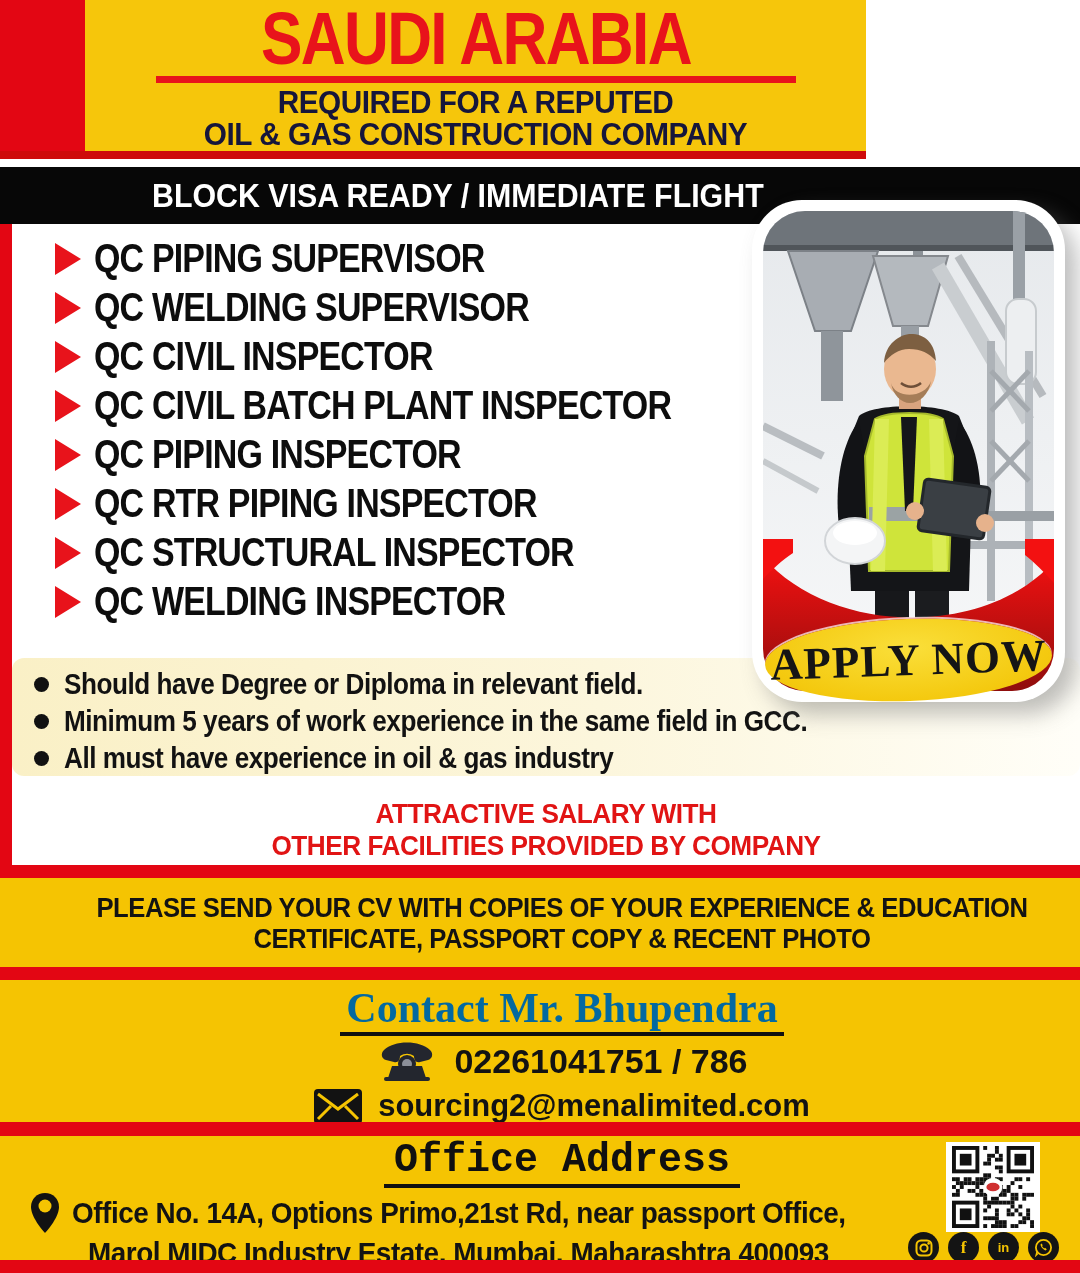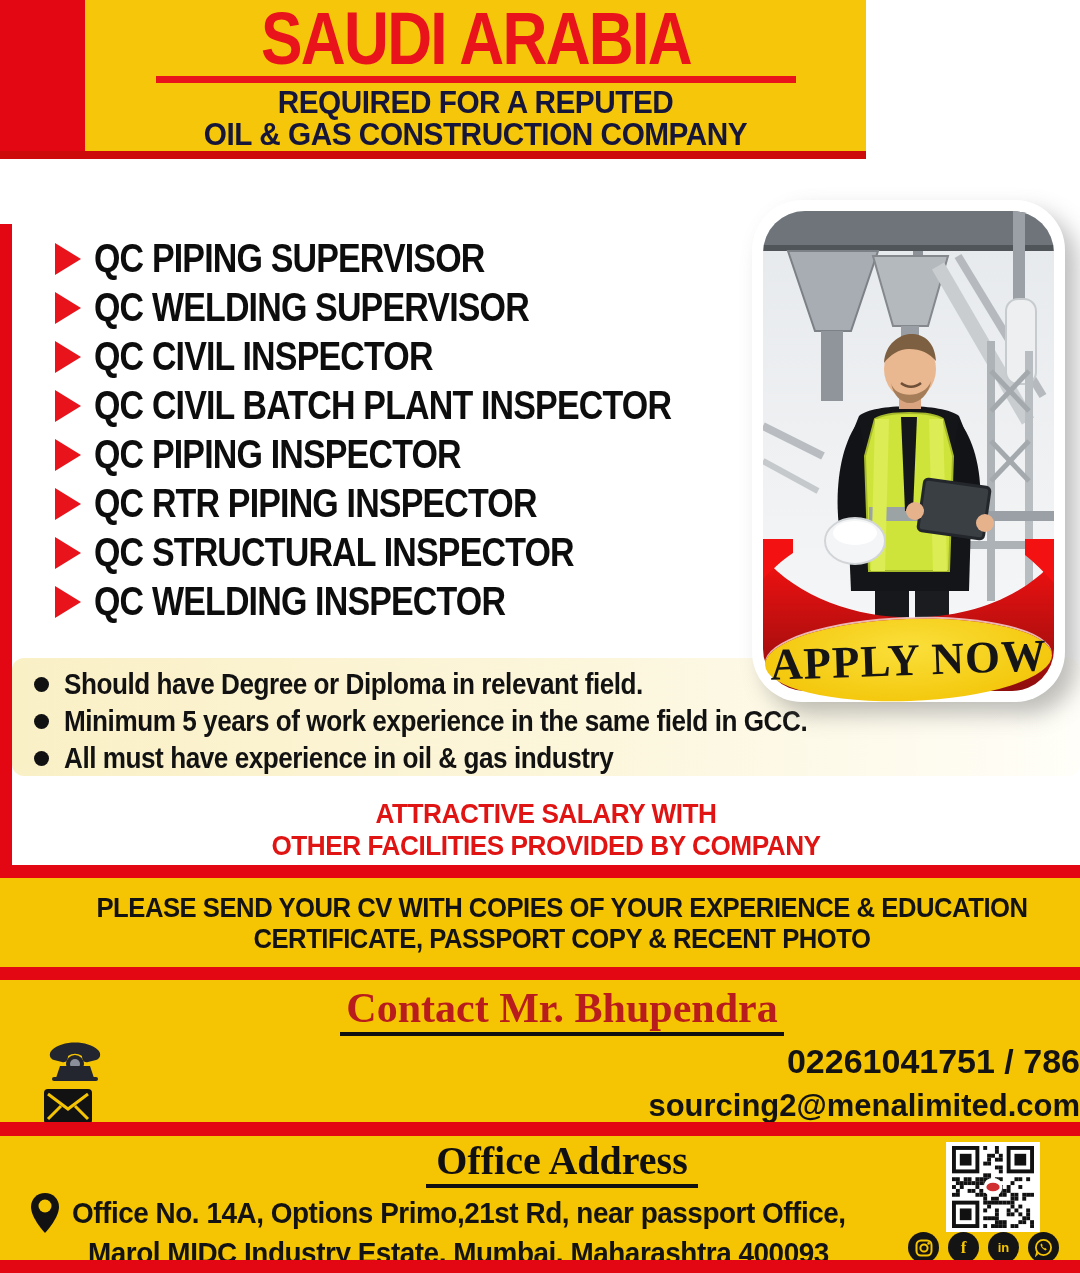--- a/index.html
+++ b/index.html
@@ -52,28 +52,28 @@
   
   .stripe { position:absolute; left:0; width:1080px; background:#E30613; }
   .s1 { top:865px; height:13px; } .s2 { top:967px; height:13px; }
   .s3 { top:1122px; height:14px; } .s4 { top:1260px; height:13px; }
   .band { position:absolute; left:0; width:1080px; background:#F5C402;padding-left:44px; }
   .band-cv { top:878px; height:89px; text-align:center; padding-top:15px; }
   .band-cv div { font-size:27px; font-weight:800; color:#131313; letter-spacing:-0.5px; line-height:31px; transform:scaleX(0.95); }
   .band-contact { top:980px; height:142px; text-align:center; }
   .band-office { top:1136px; height:124px; }
 
-  .contact-heading { display:inline-block; margin-top:6px; font-family:"Liberation Serif", serif; font-size:42px; font-weight:bold; color:#b91c1c; border-bottom:4px solid #101010; padding:0 6px 2px 6px; line-height:1.05; }
-  .contact-row { display:flex; justify-content:space-between; align-items:center; gap:16px; margin-top:6px; }
+  .contact-heading { display:inline-block; margin-top:6px; font-family:"Liberation Serif", serif; font-size:42px; font-weight:bold; color:#0369a1; border-bottom:4px solid #101010; padding:0 6px 2px 6px; line-height:1.05; }
+  .contact-row { display:flex; justify-content:center; align-items:center; gap:16px; margin-top:6px; }
   .contact-row.phone-row { margin-top:4px; }
   .phone-text { font-size:34px; font-weight:800; color:#131313; letter-spacing:0; }
   .email-text { font-size:31px; font-weight:800; color:#131313; }
 
   .office-heading-wrap { text-align:center; }
-  .office-heading { display:inline-block; margin-top:4px; font-family:Liberation Serif, serif; font-size:40px; font-weight:bold; color:#101010; border-bottom:4px solid #101010; padding:0 10px 2px 10px; line-height:1.05; }
+  .office-heading { display:inline-block; margin-top:4px; font-family:Liberation Mono, monospace; font-size:40px; font-weight:bold; color:#101010; border-bottom:4px solid #101010; padding:0 10px 2px 10px; line-height:1.05; }
   .address-block { position:absolute; left:30px; top:56px; width:880px; }
   .addr-row1 { display:flex; align-items:center; gap:12px; }
   .addr1 { font-size:30px; font-weight:800; color:#131313; letter-spacing:-0.5px; transform:scaleX(0.93); transform-origin:left; white-space:nowrap; }
   .addr2 { font-size:30px; font-weight:800; color:#131313; letter-spacing:-0.5px; margin:2px 0 0 58px; transform:scaleX(0.93); transform-origin:left; white-space:nowrap; }
 
   .qr-box { position:absolute; left:946px; top:6px; width:94px; height:90px; background:#fff; padding:4px; }
   .socials { position:absolute; left:908px; top:96px; display:flex; gap:9px; }
   .social { width:31px; height:31px; border-radius:50%; background:#141414; display:flex; align-items:center; justify-content:center; }
   .social svg { display:block; }
   .social .glyph { color:#F5C402; font-weight:bold; font-size:17px; font-family:"Liberation Serif", serif; line-height:1; }
@@ -85,20 +85,23 @@
 
   <div class="left-red-bar"></div>
   <div class="title-box">
     <div class="main-title">SAUDI ARABIA</div>
     <div class="title-underline"></div>
     <div class="subtitle">REQUIRED FOR A REPUTED</div>
     <div class="subtitle">OIL &amp; GAS CONSTRUCTION COMPANY</div>
   </div>
   <div class="header-red-stripe"></div>
 
+  <div class="black-bar">
+    <span>BLOCK VISA READY / IMMEDIATE FLIGHT</span>
+  </div>
 
   <div class="left-border-red"></div>
   <ul class="jobs">
     <li>
         <span class="tri"></span>
         <span class="job-label">QC PIPING SUPERVISOR</span>
       </li>
     <li>
         <span class="tri"></span>
         <span class="job-label">QC WELDING SUPERVISOR</span>

